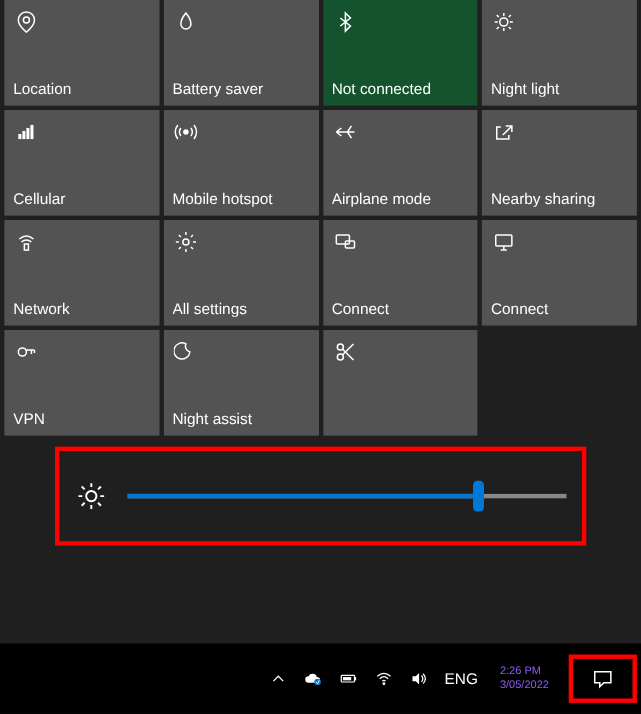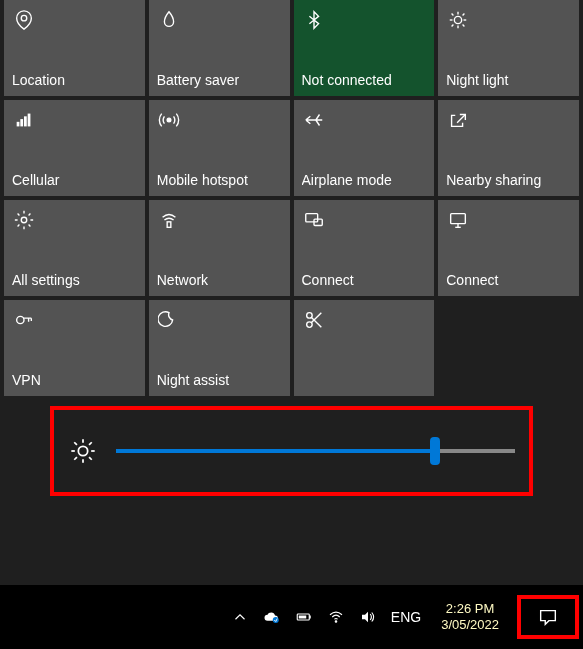--- a/index.html
+++ b/index.html
@@ -102,24 +102,24 @@
   .tray-icons {
     display: flex;
     align-items: center;
     gap: 14px;
     color: #fff;
   }
   .tray-icons .ic { width:18px;height:18px;display:flex;align-items:center;justify-content:center;}
   .tray-icons .ic svg{width:18px;height:18px;stroke:#fff;fill:none;stroke-width:1.5;}
   .lang { font-size: 14px; color:#fff; padding: 0 4px;}
   .clock {
-    font-size: 13px;
+    font-size: 10px;
     line-height: 1.2;
-    text-align: center;
-    color:#fef9c3;
+    text-align: left;
+    color:#8b5cf6;
     padding: 0 6px;
   }
   .ac-btn {
     width: 62px;
     height: 44px;
     margin: 4px 4px 4px 2px;
     border: 4px solid #ff0000;
     display:flex;align-items:center;justify-content:center;
   }
   .ac-btn svg{width:22px;height:22px;stroke:#fff;fill:none;stroke-width:1.5;}
@@ -212,35 +212,35 @@
             <path d="M14 6 L20 6 L20 12"></path>
             <path d="M20 6 L11 15"></path>
             <path d="M9 7 H5 V19 H17 V15"></path>
           </svg>
         </span>
         <span class="label">Nearby sharing</span>
       </div>
       <div class="tile">
         <span class="icon">
           <svg viewBox="0 0 24 24">
-            <circle cx="12" cy="12" r="3"></circle>
-            <path d="M12 2 L12 5 M12 19 L12 22 M2 12 L5 12 M19 12 L22 12 M5 5 L7 7 M17 17 L19 19 M5 19 L7 17 M17 7 L19 5"></path>
-          </svg>
-        </span>
-        <span class="label">All settings</span>
-      </div>
-      <div class="tile">
-        <span class="icon">
-          <svg viewBox="0 0 24 24">
             <path d="M5 9 Q12 3 19 9"></path>
             <path d="M7 12 Q12 8 17 12"></path>
             <rect x="10" y="14" width="4" height="6"></rect>
           </svg>
         </span>
         <span class="label">Network</span>
+      </div>
+      <div class="tile">
+        <span class="icon">
+          <svg viewBox="0 0 24 24">
+            <circle cx="12" cy="12" r="3"></circle>
+            <path d="M12 2 L12 5 M12 19 L12 22 M2 12 L5 12 M19 12 L22 12 M5 5 L7 7 M17 17 L19 19 M5 19 L7 17 M17 7 L19 5"></path>
+          </svg>
+        </span>
+        <span class="label">All settings</span>
       </div>
       <div class="tile">
         <span class="icon">
           <svg viewBox="0 0 24 24">
             <rect x="3" y="5" width="13" height="9" rx="1"></rect>
             <rect x="12" y="11" width="9" height="7" rx="1"></rect>
           </svg>
         </span>
         <span class="label">Connect</span>
       </div>

